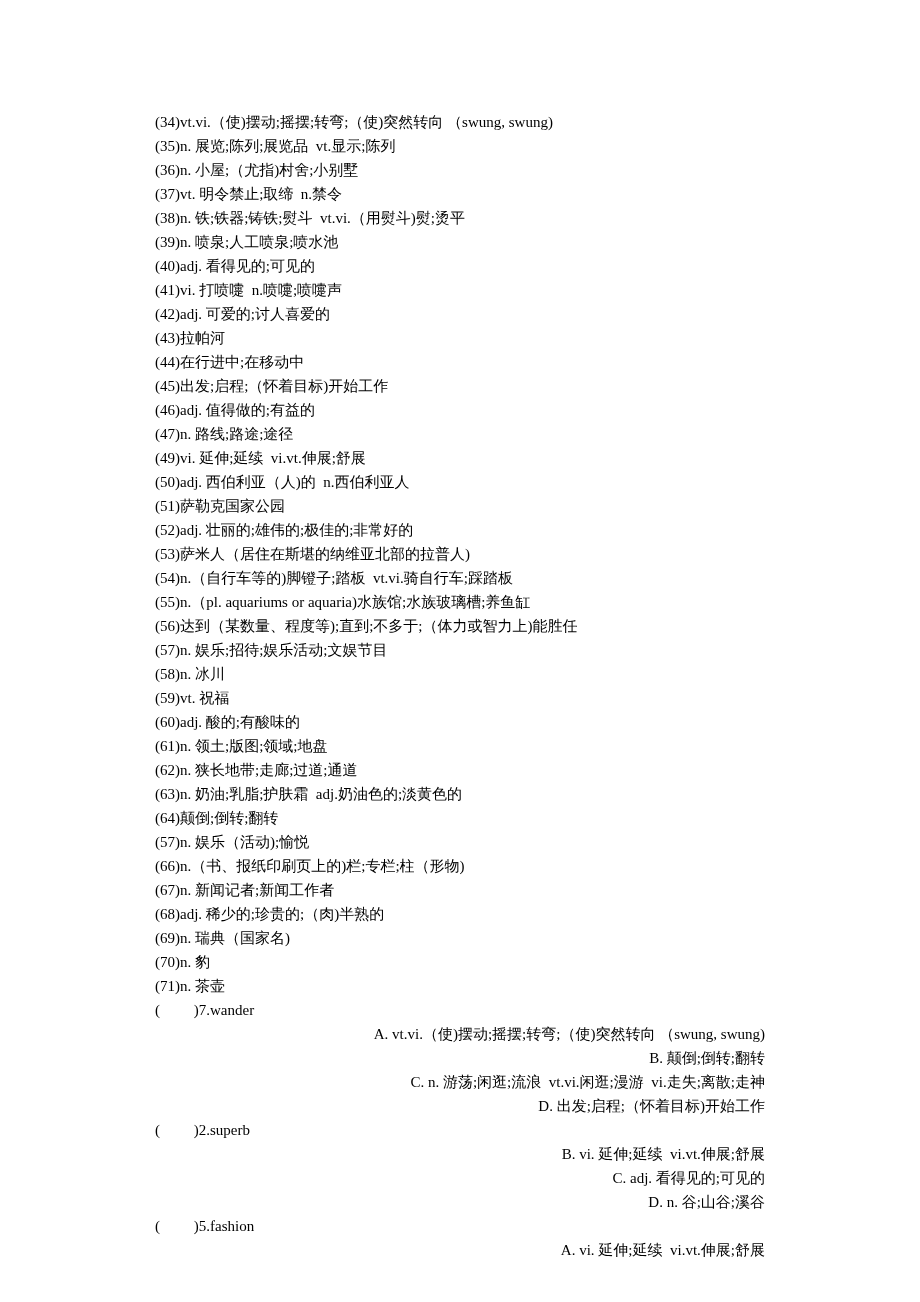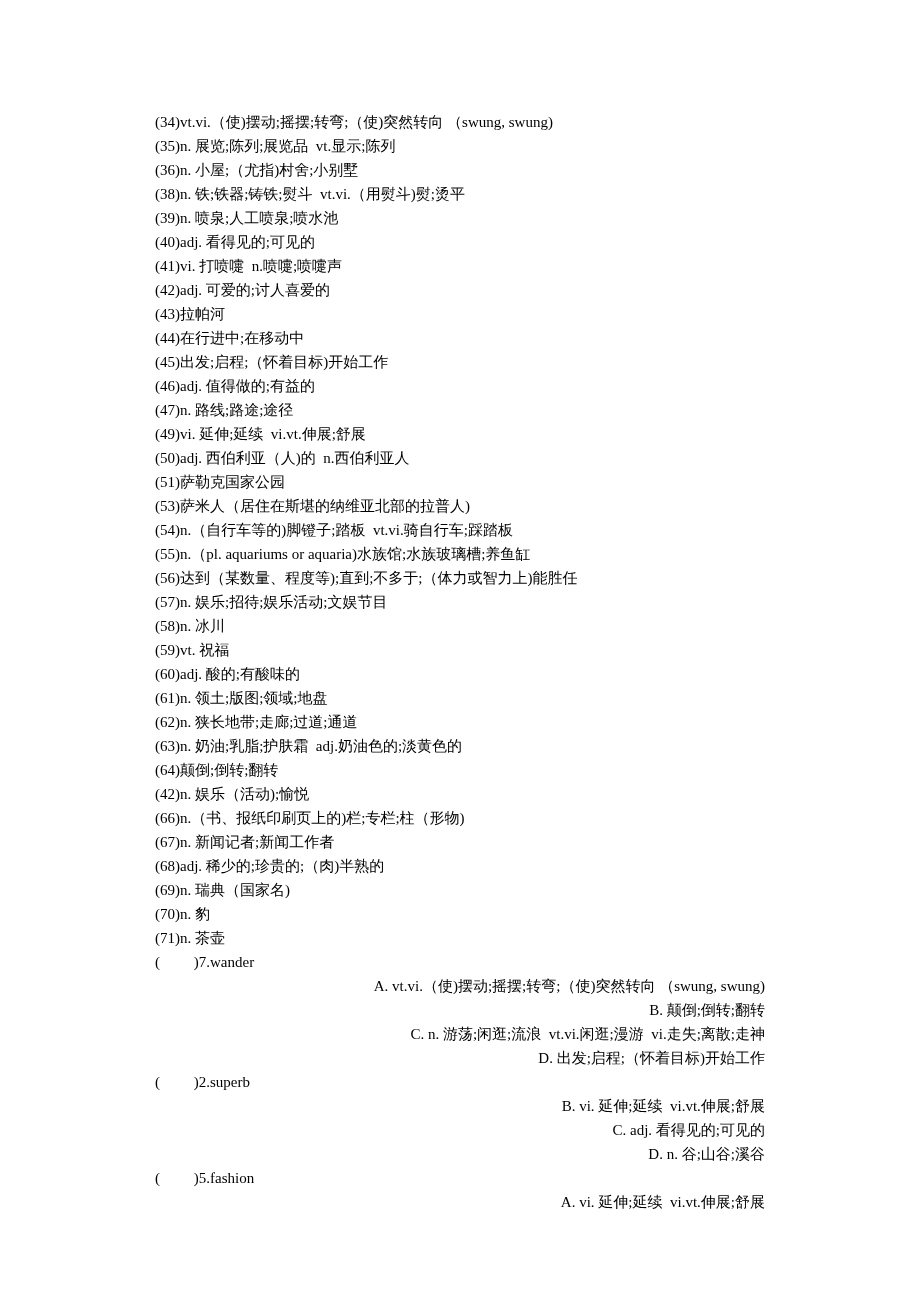--- a/index.html
+++ b/index.html
@@ -29,46 +29,48 @@
   }
 </style>
 </head>
 <body>
 
 <div class="page">
   <div id="defs-container">
       <div class="line">(34)vt.vi.（使)摆动;摇摆;转弯;（使)突然转向 （swung, swung)</div>
       <div class="line">(35)n. 展览;陈列;展览品  vt.显示;陈列</div>
       <div class="line">(36)n. 小屋;（尤指)村舍;小别墅</div>
+      <div class="line">(37)vt. 明令禁止;取缔  n.禁令</div>
       <div class="line">(38)n. 铁;铁器;铸铁;熨斗  vt.vi.（用熨斗)熨;烫平</div>
       <div class="line">(39)n. 喷泉;人工喷泉;喷水池</div>
       <div class="line">(40)adj. 看得见的;可见的</div>
       <div class="line">(41)vi. 打喷嚏  n.喷嚏;喷嚏声</div>
       <div class="line">(42)adj. 可爱的;讨人喜爱的</div>
       <div class="line">(43)拉帕河</div>
       <div class="line">(44)在行进中;在移动中</div>
       <div class="line">(45)出发;启程;（怀着目标)开始工作</div>
       <div class="line">(46)adj. 值得做的;有益的</div>
       <div class="line">(47)n. 路线;路途;途径</div>
       <div class="line">(49)vi. 延伸;延续  vi.vt.伸展;舒展</div>
       <div class="line">(50)adj. 西伯利亚（人)的  n.西伯利亚人</div>
       <div class="line">(51)萨勒克国家公园</div>
+      <div class="line">(52)adj. 壮丽的;雄伟的;极佳的;非常好的</div>
       <div class="line">(53)萨米人（居住在斯堪的纳维亚北部的拉普人)</div>
       <div class="line">(54)n.（自行车等的)脚镫子;踏板  vt.vi.骑自行车;踩踏板</div>
       <div class="line">(55)n.（pl. aquariums or aquaria)水族馆;水族玻璃槽;养鱼缸</div>
       <div class="line">(56)达到（某数量、程度等);直到;不多于;（体力或智力上)能胜任</div>
       <div class="line">(57)n. 娱乐;招待;娱乐活动;文娱节目</div>
       <div class="line">(58)n. 冰川</div>
       <div class="line">(59)vt. 祝福</div>
       <div class="line">(60)adj. 酸的;有酸味的</div>
       <div class="line">(61)n. 领土;版图;领域;地盘</div>
       <div class="line">(62)n. 狭长地带;走廊;过道;通道</div>
       <div class="line">(63)n. 奶油;乳脂;护肤霜  adj.奶油色的;淡黄色的</div>
       <div class="line">(64)颠倒;倒转;翻转</div>
-      <div class="line">(42)n. 娱乐（活动);愉悦</div>
+      <div class="line">(57)n. 娱乐（活动);愉悦</div>
       <div class="line">(66)n.（书、报纸印刷页上的)栏;专栏;柱（形物)</div>
       <div class="line">(67)n. 新闻记者;新闻工作者</div>
       <div class="line">(68)adj. 稀少的;珍贵的;（肉)半熟的</div>
       <div class="line">(69)n. 瑞典（国家名)</div>
       <div class="line">(70)n. 豹</div>
       <div class="line">(71)n. 茶壶</div>
     </div>
   <div id="questions-container">
       <div class="question">(         )7.wander</div>
       <div class="line option">A. vt.vi.（使)摆动;摇摆;转弯;（使)突然转向 （swung, swung)</div>

